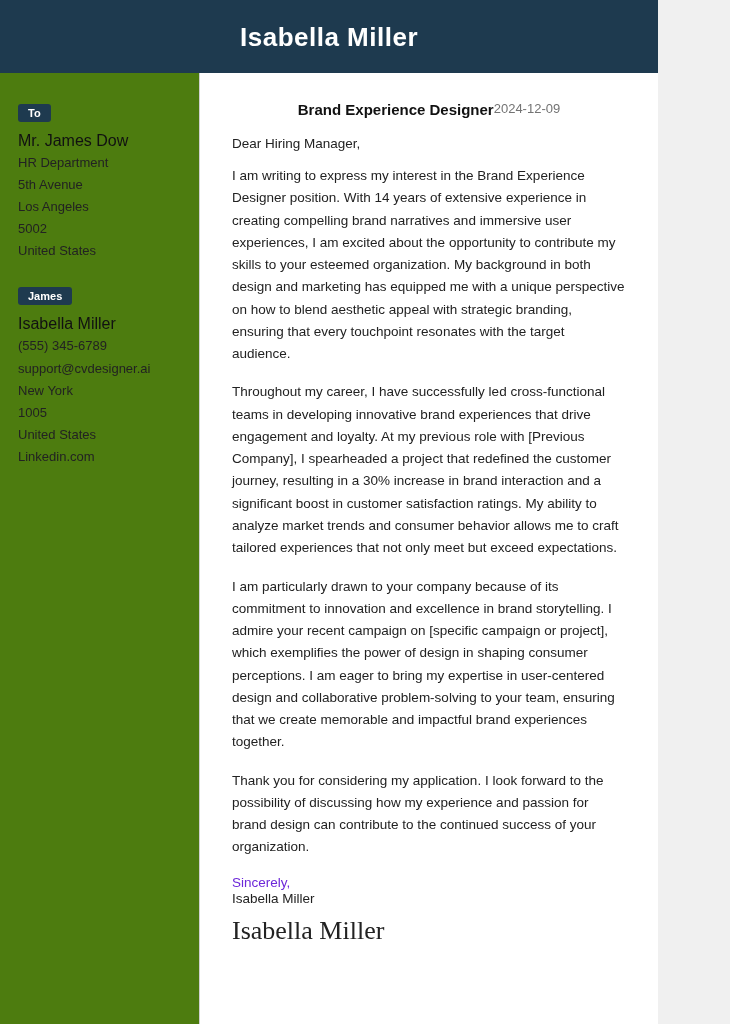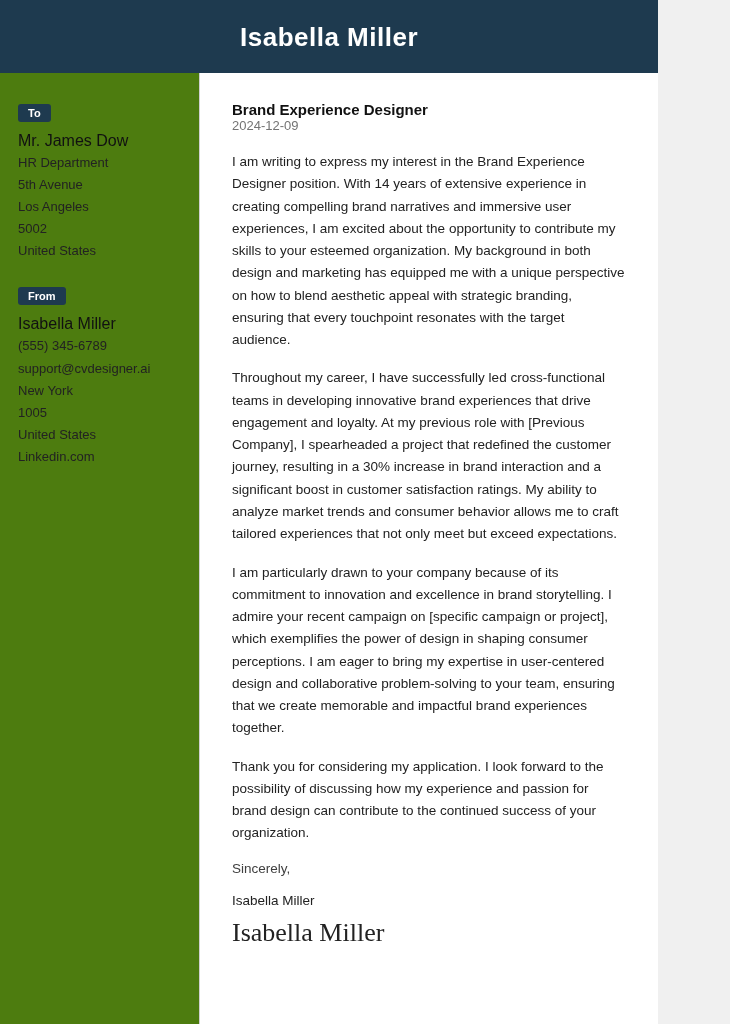--- a/index.html
+++ b/index.html
@@ -82,24 +82,23 @@
     }
 
     
     .main {
       flex: 1;
       padding: 28px 32px 28px 32px;
     }
 
     .main-header-row {
       display: flex;
-      justify-content: flex-start;
+      justify-content: center;
       align-items: flex-start;
       margin-bottom: 18px;
-      flex-direction: column;
     }
 
     .job-title {
       font-weight: bold;
       font-size: 15px;
       color: #111;
     }
 
     .date {
       font-size: 13px;
@@ -114,22 +113,22 @@
 
     .paragraph {
       font-size: 13.5px;
       color: #222;
       line-height: 1.65;
       margin-bottom: 16px;
     }
 
     .closing {
       font-size: 13.5px;
-      color: #404040;
-      margin-bottom: 17px;
+      color: #6d28d9;
+      margin-bottom: 1px;
     }
 
     .signature-text {
       font-size: 13.5px;
       color: #222;
       margin-bottom: 10px;
     }
 
     .signature-script {
       font-family: 'Brush Script MT', cursive, serif;
@@ -155,39 +154,40 @@
         <div class="badge">To</div>
         <div class="sidebar-label-bold">Mr. James Dow</div>
         <div class="sidebar-label">HR Department</div>
         <div class="sidebar-label">5th Avenue</div>
         <div class="sidebar-label">Los Angeles</div>
         <div class="sidebar-label">5002</div>
         <div class="sidebar-label">United States</div>
       </div>
 
       <div class="sidebar-section">
-        <div class="badge">From</div>
+        <div class="badge">James</div>
         <div class="sidebar-label-bold">Isabella Miller</div>
         <div class="sidebar-label">(555) 345-6789</div>
         <div class="sidebar-label">support@cvdesigner.ai</div>
         <div class="sidebar-label">New York</div>
         <div class="sidebar-label">1005</div>
         <div class="sidebar-label">United States</div>
         <div class="sidebar-label">Linkedin.com</div>
       </div>
 
     </div>
 
     <div class="main">
 
       <div class="main-header-row">
         <div class="job-title">Brand Experience Designer</div>
         <div class="date">2024-12-09</div>
       </div>
 
+      <div class="greeting">Dear Hiring Manager,</div>
 
       <div class="paragraph">I am writing to express my interest in the Brand Experience Designer position. With 14 years of extensive experience in creating compelling brand narratives and immersive user experiences, I am excited about the opportunity to contribute my skills to your esteemed organization. My background in both design and marketing has equipped me with a unique perspective on how to blend aesthetic appeal with strategic branding, ensuring that every touchpoint resonates with the target audience.</div>
       <div class="paragraph">Throughout my career, I have successfully led cross-functional teams in developing innovative brand experiences that drive engagement and loyalty. At my previous role with [Previous Company], I spearheaded a project that redefined the customer journey, resulting in a 30% increase in brand interaction and a significant boost in customer satisfaction ratings. My ability to analyze market trends and consumer behavior allows me to craft tailored experiences that not only meet but exceed expectations.</div>
       <div class="paragraph">I am particularly drawn to your company because of its commitment to innovation and excellence in brand storytelling. I admire your recent campaign on [specific campaign or project], which exemplifies the power of design in shaping consumer perceptions. I am eager to bring my expertise in user-centered design and collaborative problem-solving to your team, ensuring that we create memorable and impactful brand experiences together.</div>
       <div class="paragraph">Thank you for considering my application. I look forward to the possibility of discussing how my experience and passion for brand design can contribute to the continued success of your organization.</div>
 
       <div class="closing">Sincerely,</div>
       <div class="signature-text">Isabella Miller</div>
       <div class="signature-script">Isabella Miller</div>
 

